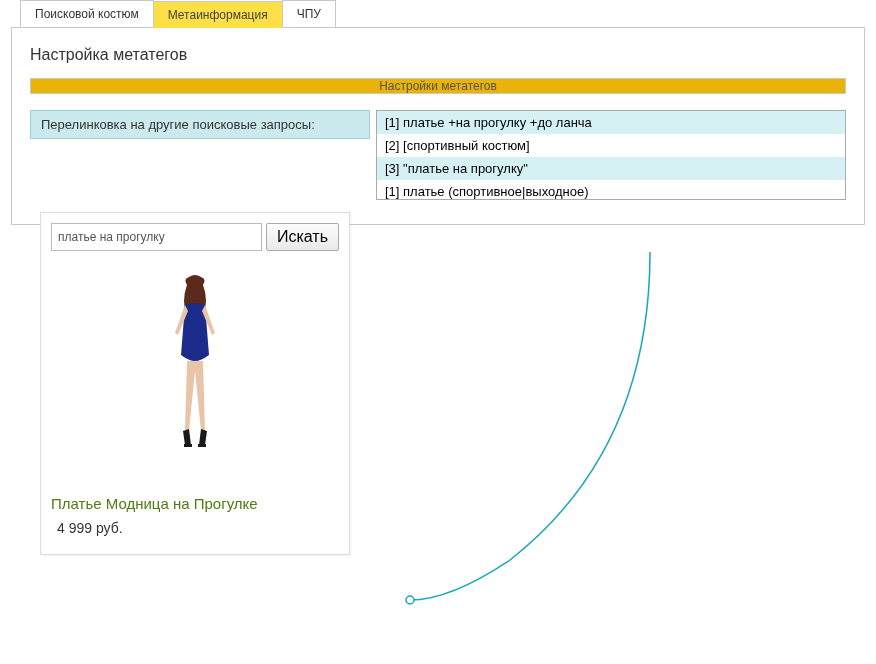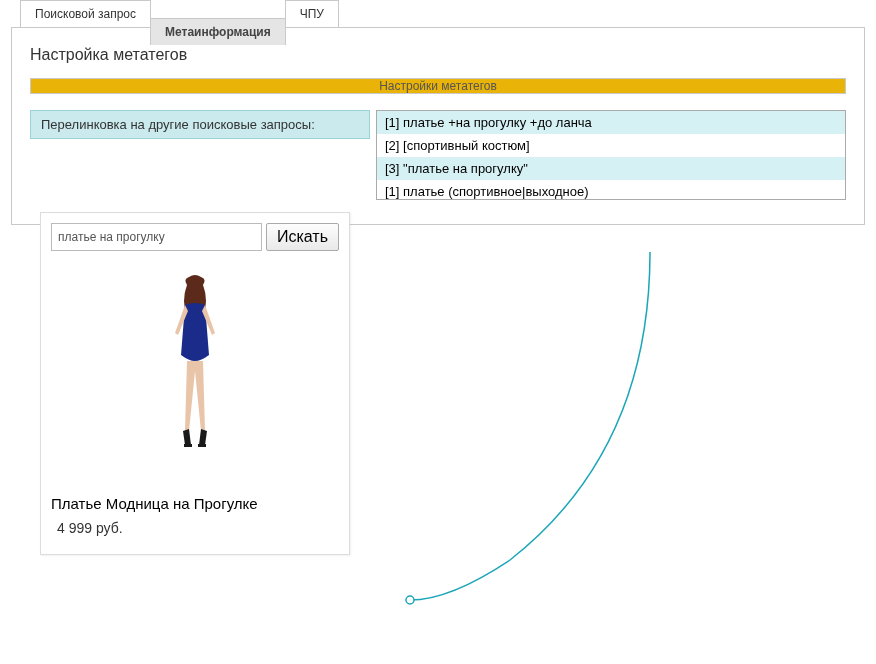--- a/index.html
+++ b/index.html
@@ -20,24 +20,24 @@
   border-bottom: none;
   padding: 6px 14px;
   font-size: 12px;
   color: #333;
   background: #fff;
   position: relative;
   margin-right: -1px;
   cursor: pointer;
 }
 .tab.active {
-  top: 18px;
+  top: 1px;
   z-index: 2;
-  background: #e5e5e5;
-  font-weight: bold;
+  background: #fde047;
+  font-weight: normal;
   color: #444;
 }
 .panel {
   border: 1px solid #c9c9c9;
   margin: 0 11px;
   padding: 18px 18px 24px 18px;
 }
 .panel-title {
   font-size: 16px;
   color: #333;
@@ -112,21 +112,21 @@
 .product-image {
   width: 100%;
   height: 220px;
   display: flex;
   justify-content: center;
   align-items: flex-end;
 }
 .product-image svg { height: 210px; }
 .product-title {
   font-size: 15px;
-  color: #000000;
+  color: #4d7c0f;
   margin: 14px 0 8px;
 }
 .product-price {
   font-size: 14px;
   font-weight: normal;
   color: #333;
   margin-bottom: 10px;
   padding-left: 6px;
 }
 .card-footer {
@@ -145,21 +145,21 @@
   position: absolute;
   left: 350px;
   top: 250px;
   pointer-events: none;
 }
 </style>
 </head>
 <body>
 
 <div class="tabs">
-  <div class="tab">Поисковой запрос</div>
+  <div class="tab">Поисковой костюм</div>
   <div class="tab active">Метаинформация</div>
   <div class="tab">ЧПУ</div>
 </div>
 
 <div class="panel">
   <div class="panel-title">Настройка метатегов</div>
   <div class="section-header">Настройки метатегов</div>
   <div class="interlink-row">
     <div class="interlink-label">Перелинковка на другие поисковые запросы:</div>
     <div class="listbox">

